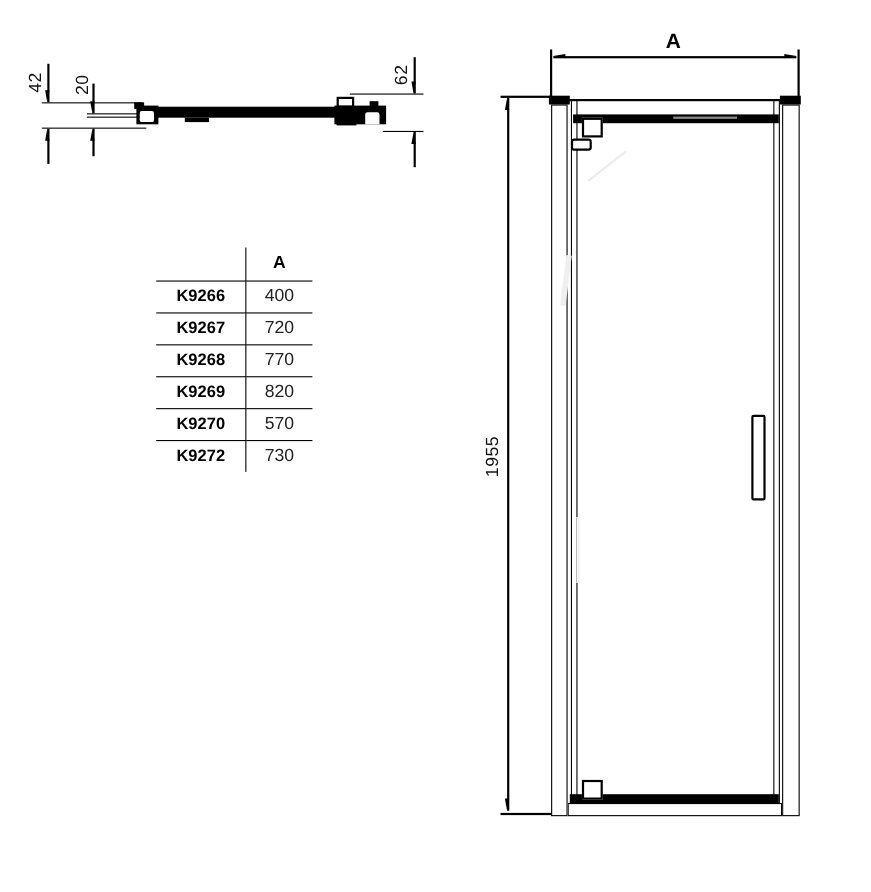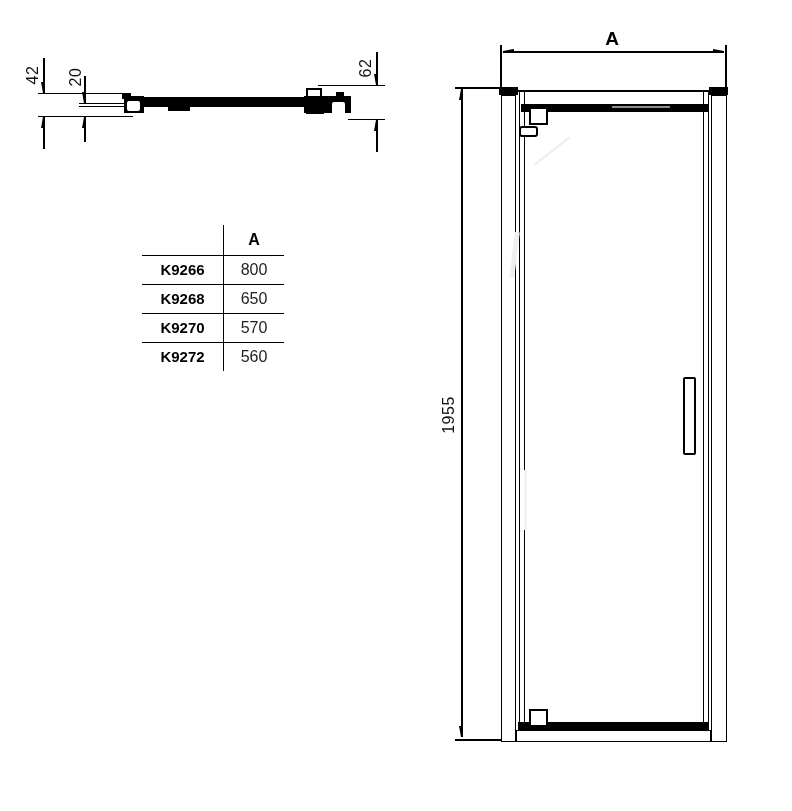--- a/index.html
+++ b/index.html
@@ -82,33 +82,41 @@
   </div>
 
   <table class="size-table">
     <tbody>
       <tr class="hdr">
         <th class="c-code"></th>
         <th class="c-val" style="font-weight:bold;color:#000;">A</th>
       </tr>
       <tr>
         <td class="c-code">K9266</td>
-        <td class="c-val">800</td>
+        <td class="c-val">400</td>
+      </tr>
+      <tr>
+        <td class="c-code">K9267</td>
+        <td class="c-val">720</td>
       </tr>
       <tr>
         <td class="c-code">K9268</td>
-        <td class="c-val">650</td>
+        <td class="c-val">770</td>
+      </tr>
+      <tr>
+        <td class="c-code">K9269</td>
+        <td class="c-val">820</td>
       </tr>
       <tr>
         <td class="c-code">K9270</td>
         <td class="c-val">570</td>
       </tr>
       <tr class="last">
         <td class="c-code">K9272</td>
-        <td class="c-val">560</td>
+        <td class="c-val">730</td>
       </tr>
     </tbody>
   </table>
 
   <div>
 
     <div class="vl dimline" style="left:500.4px;top:45px;height:43px;width:1.2px;"></div>
     <div class="vl dimline" style="left:725.4px;top:45px;height:43px;width:1.2px;"></div>
     <div class="hl dimline" style="left:503px;top:51.4px;width:221px;height:1.2px;"></div>
     <div class="ar ar-left" style="left:503px;top:49.4px;"></div>

